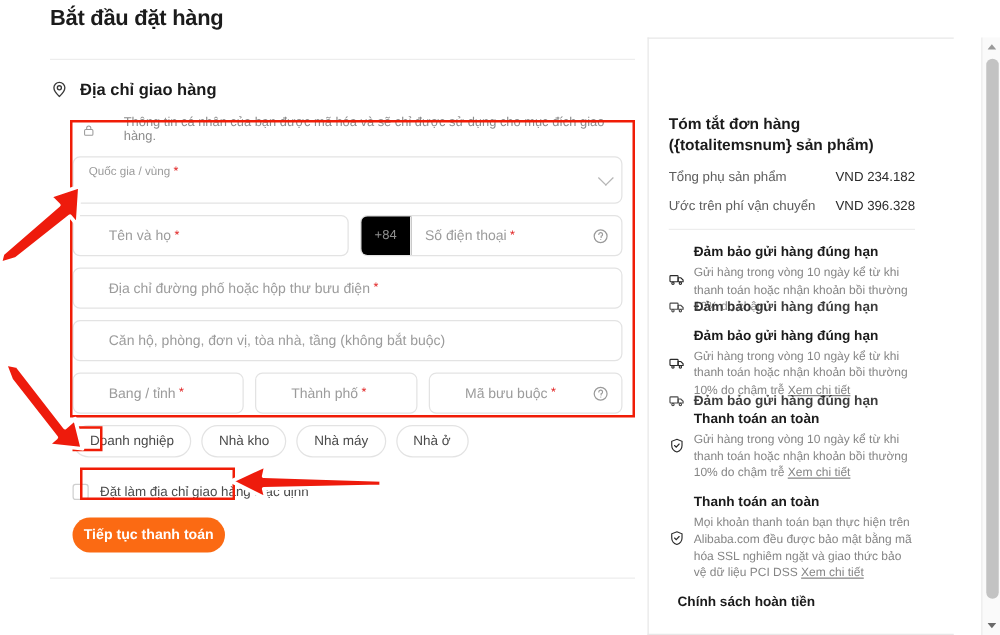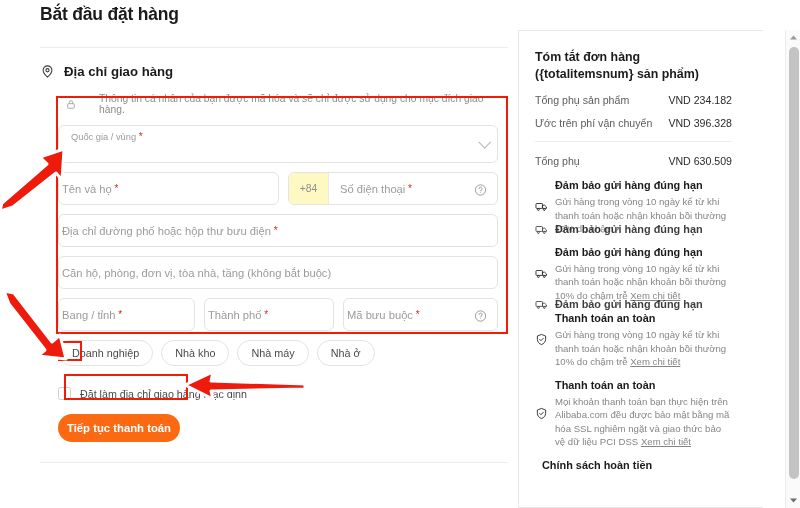--- a/index.html
+++ b/index.html
@@ -29,21 +29,21 @@
     margin-top: 14px; margin-left: 26px;
     font-size: 10.3px; color: #8c8c8c;
   }
 
   
   .form-area { margin-top: 10px; margin-left: 18px; width: 440px; }
   .row { display: flex; gap: 9px; margin-bottom: 9px; }
   .field {
     position: relative; border: 1px solid #e3e3e3; border-radius: 6px;
     background: #fff; height: 33px; display: flex; align-items: center;
-    padding: 0 3px; flex: 1 1 auto;
+    padding: 0 28px; flex: 1 1 auto;
   }
   .field.tall { height: 38px; display: block; padding: 5px 12px 0 12px; }
   .f-label { font-size: 9.3px; color: #9b9b9b; line-height: 12px; }
   .f-value { font-size: 11.3px; color: #2b2b2b; line-height: 14px; }
   .f-ph { font-size: 11.2px; color: #9b9b9b; }
   .req { color: #e02020; font-size: 10px; }
   .chev {
     position: absolute; right: 11px; top: 50%; transform: translateY(-50%);
     width: 9px; height: 9px; border-right: 1.4px solid #b5b5b5;
     border-bottom: 1.4px solid #b5b5b5; margin-top: -3px;
@@ -53,21 +53,21 @@
     position: absolute; right: 10px; top: 50%; transform: translateY(-50%);
     width: 13px; height: 13px;
   }
   .phone-wrap {
     display: flex; align-items: stretch; border: 1px solid #e3e3e3;
     border-radius: 6px; height: 33px; overflow: hidden; position: relative;
     flex: 0 0 210px; background: #fff;
   }
   .phone-cc {
     width: 40px; display: flex; align-items: center; justify-content: center;
-    font-size: 10.4px; color: #8f8f8f; background: #fef9c3;
+    font-size: 10.4px; color: #8f8f8f; background: #000000;
     border-right: 1px solid #e9e9e9;
   }
   .phone-in { flex: 1; display: flex; align-items: center; padding-left: 11px; }
 
   .chips { display: flex; gap: 8px; margin-top: 4px; }
   .chip {
     border: 1px solid #e3e3e3; border-radius: 16px; height: 26px;
     display: flex; align-items: center; padding: 0 13px;
     font-size: 10.8px; color: #4a4a4a; background: #fff;
   }
@@ -86,21 +86,21 @@
   .sec-block { margin-top: 20px; }
   .sec-block .hr { margin-top: 19px; }
 
   
   .right-panel {
     position: absolute; left: 518px; top: 30px; width: 245px; height: 478px;
     background: #fff; border: 1px solid #e8e8e8; border-right: none;
     overflow: hidden;
   }
   .rp-inner { padding: 18px 16px 0 16px; width: 229px; position: relative; }
-  .rp-title { font-size: 12.4px; font-weight: bold; color: #1b1b1b; line-height: 17px; }
+  .rp-title { font-size: 12.4px; font-weight: bold; color: #1b1b1b; line-height: 17px; margin-top: 42px; }
   .price-row {
     display: flex; justify-content: space-between; align-items: baseline;
     font-size: 10.6px; color: #5c5c5c; margin-top: 11px;
   }
   .price-row .pv { color: #2b2b2b; }
   .rp-hr { height: 1px; background: #ededed; margin-top: 12px; }
   .rp-sub { font-size: 11.4px; font-weight: bold; color: #1b1b1b; margin-top: 17px; line-height: 15px; }
 
   .prot { margin-top: 11px; position: relative; }
   .prot-item { display: flex; gap: 7px; margin-top: 9px; }
@@ -264,24 +264,20 @@
         <span>Tổng phụ sản phẩm</span>
         <span class="pv">VND 234.182</span>
       </div>
       <div class="price-row">
         <span>Ước trên phí vận chuyển</span>
         <span class="pv">VND 396.328</span>
       </div>
 
       <div class="rp-hr"></div>
 
-      <div class="price-row" style="margin-top:13px">
-        <span>Tổng phụ</span>
-        <span class="pv">VND 630.509</span>
-      </div>
 
 
       <div class="prot">
 
         <div class="prot-item">
           <span class="ico">
             <svg width="13" height="13" viewBox="0 0 24 24" fill="none" stroke="#2b2b2b" stroke-width="1.7">
               <rect x="1.8" y="6.5" width="12" height="9" rx="1.3"></rect>
               <path d="M13.8 9.6h4l3.4 3.3v2.6h-7.4z"></path>
               <circle cx="6.2" cy="17.6" r="1.7"></circle>

